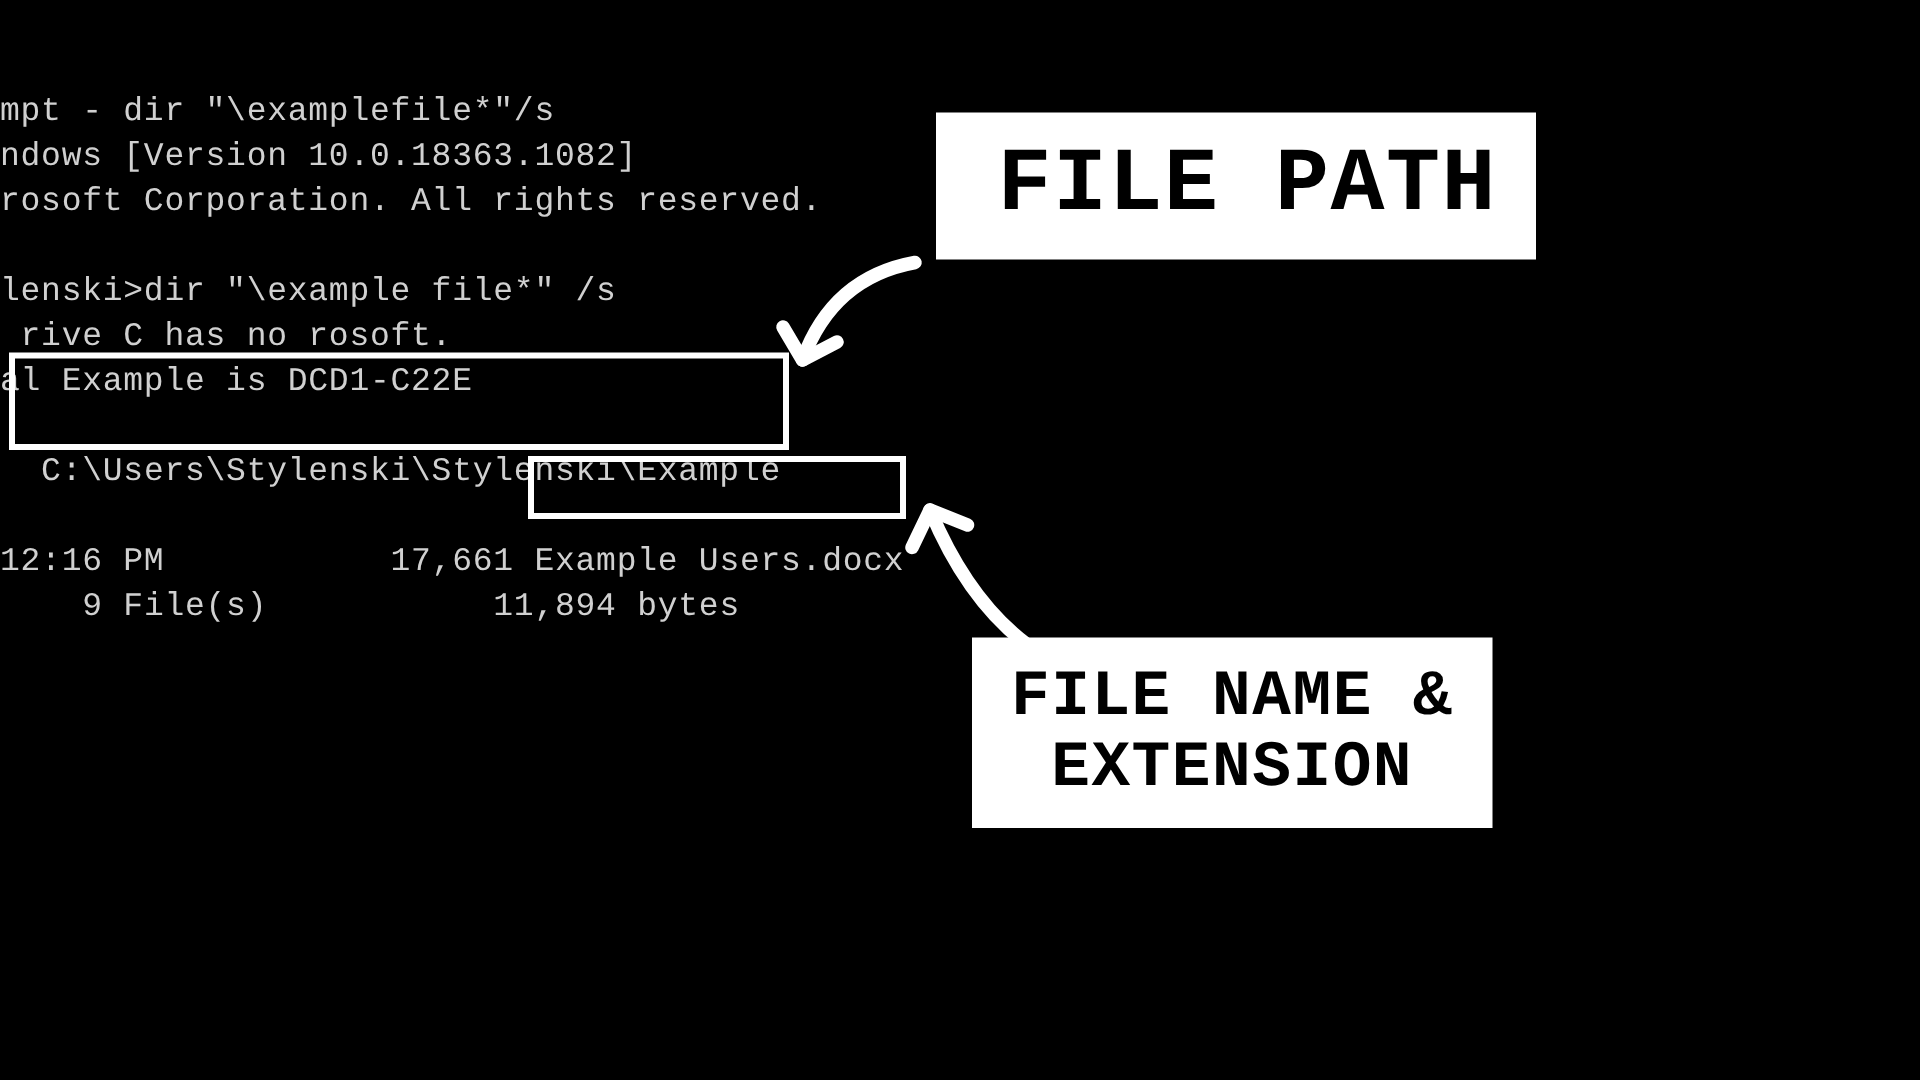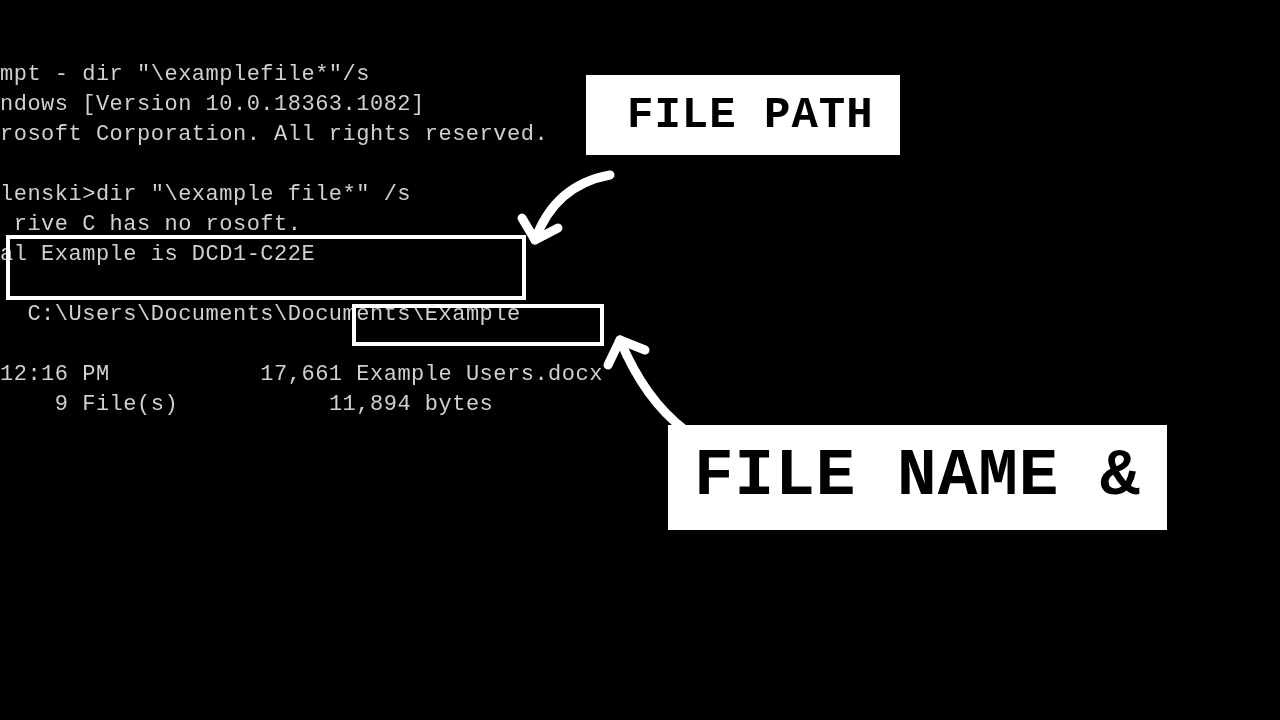--- a/index.html
+++ b/index.html
@@ -25,27 +25,27 @@
     background:#fff;
     color:#000;
     font-family:"Courier New",monospace;
     font-weight:600;
     padding:16px 26px;
     line-height:1.1;
     text-align:center;
     letter-spacing:1px;
   }
   #label-path{
-    left:586px;top:75px;
-    font-size:44px;
+    left:624px;top:75px;
+    font-size:60px;
     padding-left:41px;
   }
   #label-name{
-    left:668px;top:425px;
-    font-size:66px;
+    left:648px;top:425px;
+    font-size:43px;
   }
   .highlight{
     position:absolute;
     border:4px solid #fff;
     background:transparent;
     box-sizing:border-box;
   }
   #hl-path{
     left:6px;top:235px;
     width:520px;height:65px;
@@ -64,34 +64,35 @@
 
 <div class="console">
 <span>mpt - dir "\examplefile*"/s</span>
 <span>ndows [Version 10.0.18363.1082]</span>
 <span>rosoft Corporation. All rights reserved.</span>
 
 <span>lenski&gt;dir "\example file*" /s</span>
 <span> rive C has no rosoft.</span>
 <span>al Example is DCD1-C22E</span>
 
-  <span>C:\Users\Documents\Documents\Example</span>
+  <span>C:\Users\Stylenski\Stylenski\Example</span>
 
 <span>12:16 PM</span>           <span>17,661</span> <span>Example Users.docx</span>
     <span>9 File(s)</span>           <span>11,894 bytes</span>
 </div>
 
 <div id="hl-path" class="highlight"></div>
 <div id="hl-file" class="highlight"></div>
 
 <div id="label-path" class="label-box">
   <span>FILE PATH</span>
 </div>
 <div id="label-name" class="label-box">
   <span>FILE NAME &amp;</span><br>
+  <span>EXTENSION</span>
 </div>
 
 <svg class="arrow" style="left:500px;top:150px;width:140px;height:120px">
   <path d="M110 25 Q 55 35 35 90" stroke="#fff" stroke-width="9" fill="none" stroke-linecap="round"></path>
   <path d="M35 90 L22 68 M35 90 L58 78" stroke="#fff" stroke-width="9" fill="none" stroke-linecap="round"></path>
 </svg>
 
 <svg class="arrow" style="left:590px;top:320px;width:120px;height:130px">
   <path d="M95 110 Q 55 80 30 20" stroke="#fff" stroke-width="9" fill="none" stroke-linecap="round"></path>
   <path d="M30 20 L18 45 M30 20 L55 30" stroke="#fff" stroke-width="9" fill="none" stroke-linecap="round"></path>

